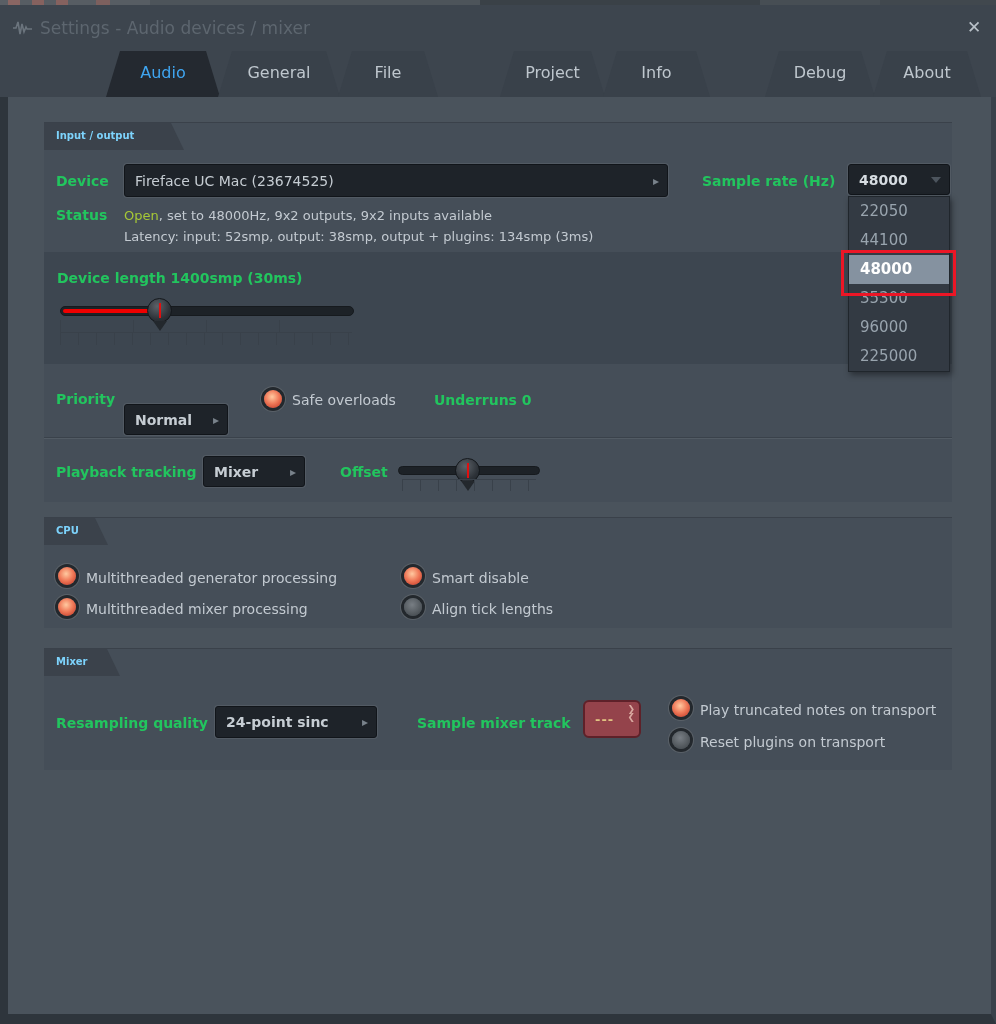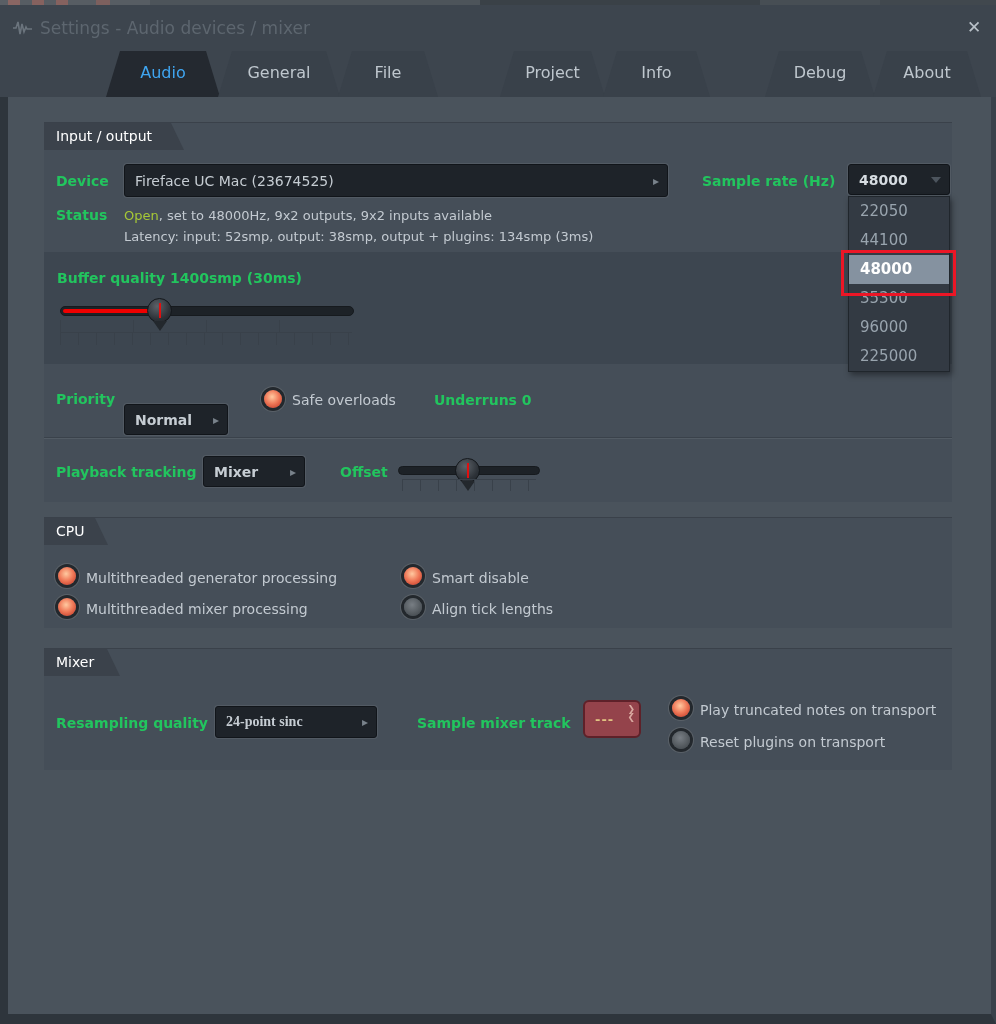--- a/index.html
+++ b/index.html
@@ -29,21 +29,21 @@
   .tab.active { background:#242930; color:#3fa5f0; }
 
   
   .dialog-body { position:absolute; left:0; top:97px; width:996px; height:927px;
     background:#4a535c; border-left:8px solid #2e353c; border-right:5px solid #39414a;
     border-bottom:10px solid #2e353c; }
   .body-inner { position:relative; width:100%; height:100%; }
 
   .section { position:absolute; background:#454e58; border-top:1px solid #3a414a; }
   .section-header { position:absolute; top:0; left:0; height:27px; background:#3b424b;
-    color:#ffffff; font-size:14px; font-weight:normal; line-height:26px; padding-left:12px;
+    color:#7dd3fc; font-size:10px; font-weight:bold; line-height:26px; padding-left:12px;
     clip-path:polygon(0 0,calc(100% - 13px) 0,100% 100%,0 100%); white-space:nowrap; }
 
   .lbl { position:absolute; font-size:14px; font-weight:bold; color:#22c55e; white-space:nowrap; }
   .txt { position:absolute; font-size:13px; color:#c3cad1; white-space:nowrap; }
 
   .combo { position:absolute; background:#1e2329; border:1px solid #11151a;
     box-shadow:0 0 0 1px rgba(255,255,255,0.07); border-radius:3px; cursor:pointer; }
   .combo .val { position:absolute; left:10px; top:50%; transform:translateY(-50%);
     font-size:14px; color:#c6cdd3; white-space:nowrap; }
   .combo .arr { position:absolute; right:8px; top:50%; transform:translateY(-50%);
@@ -139,21 +139,21 @@
         <div class="combo" style="left:804px;top:41px;width:102px;height:31px;">
           <span class="val" style="font-weight:bold;color:#d7dde2;">48000</span>
           <span class="caret"></span>
         </div>
 
         <div class="lbl" style="left:12px;top:84px;">Status</div>
         <div class="txt" style="left:80px;top:85px;"><span style="color:#a6c836;">Open</span><span>, set to 48000Hz, 9x2 outputs, 9x2 inputs available</span></div>
         <div class="txt" style="left:80px;top:106px;">Latency: input: 52smp, output: 38smp, output + plugins: 134smp (3ms)</div>
 
         <div class="band" style="top:129px;height:112px;">
-          <div class="lbl" style="left:13px;top:18px;">Buffer quality 1400smp (30ms)</div>
+          <div class="lbl" style="left:13px;top:18px;">Device length 1400smp (30ms)</div>
           <div class="track" style="left:16px;top:54px;width:294px;height:10px;">
             <div class="fill-red" style="left:2px;top:2px;width:97px;height:4px;"></div>
           </div>
           <div class="thumb" style="left:103px;top:46px;"></div>
           <div class="ruler" style="left:16px;top:68px;width:292px;">
             <div class="r1"></div>
               <div class="r2"></div>
           </div>
         </div>
 
@@ -190,21 +190,21 @@
         <div class="led" style="left:360px;top:49px;"></div>
         <div class="txt" style="left:388px;top:52px;font-size:14px;">Smart disable</div>
         <div class="led off" style="left:360px;top:80px;"></div>
         <div class="txt" style="left:388px;top:83px;font-size:14px;">Align tick lengths</div>
       </div>
 
       <div class="section" style="left:36px;top:551px;width:908px;height:122px;">
         <div class="section-header" style="width:76px;">Mixer</div>
         <div class="lbl" style="left:12px;top:66px;">Resampling quality</div>
         <div class="combo" style="left:171px;top:57px;width:162px;height:32px;">
-          <span class="val" style="font-weight:bold;font-family:Liberation Serif, serif;">24-point sinc</span>
+          <span class="val" style="font-weight:bold;">24-point sinc</span>
           <span class="arr">▸</span>
         </div>
         <div class="lbl" style="left:373px;top:66px;">Sample mixer track</div>
         <div class="preview-btn" style="left:539px;top:51px;">
           <span class="dashes">---</span>
           <span class="spin"><span>❯</span><br><span>❮</span></span>
         </div>
         <div class="led" style="left:628px;top:50px;"></div>
         <div class="txt" style="left:656px;top:53px;font-size:14px;">Play truncated notes on transport</div>
         <div class="led off" style="left:628px;top:82px;"></div>

